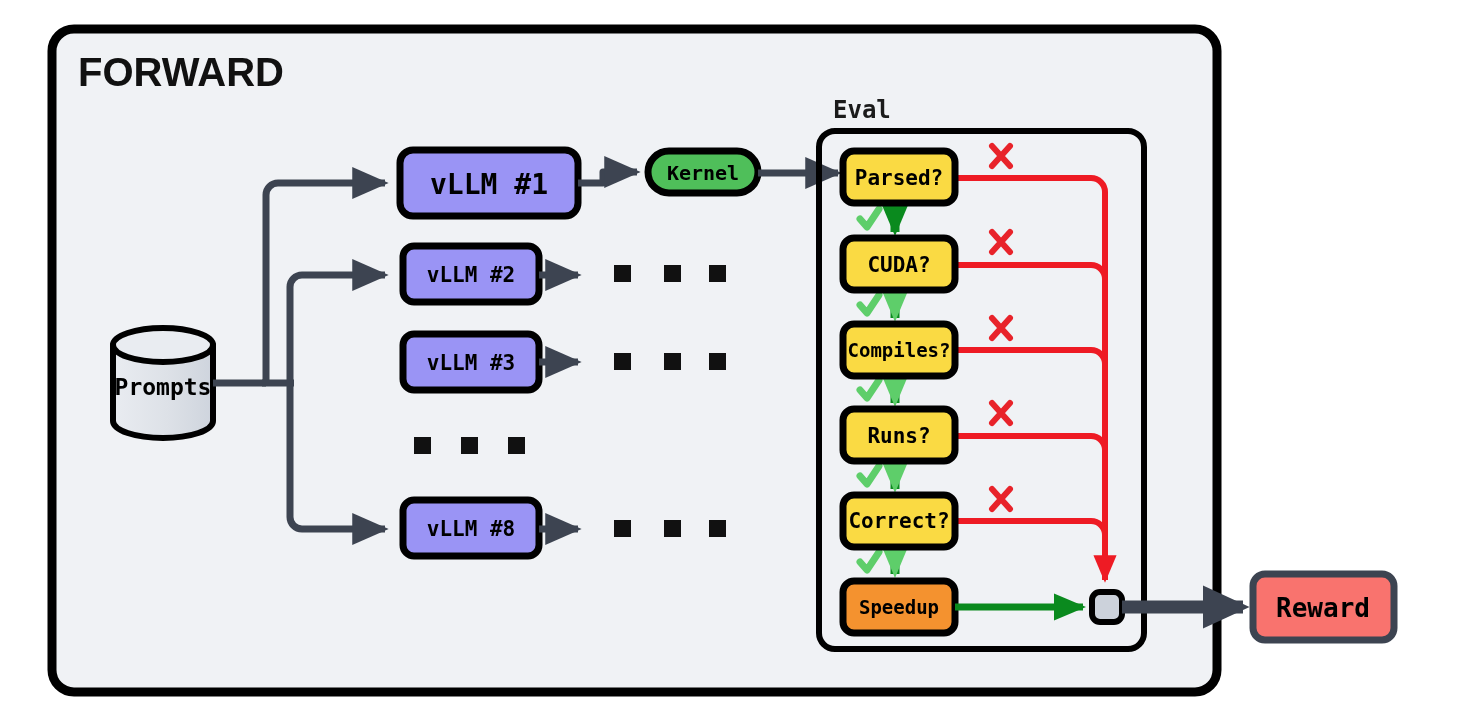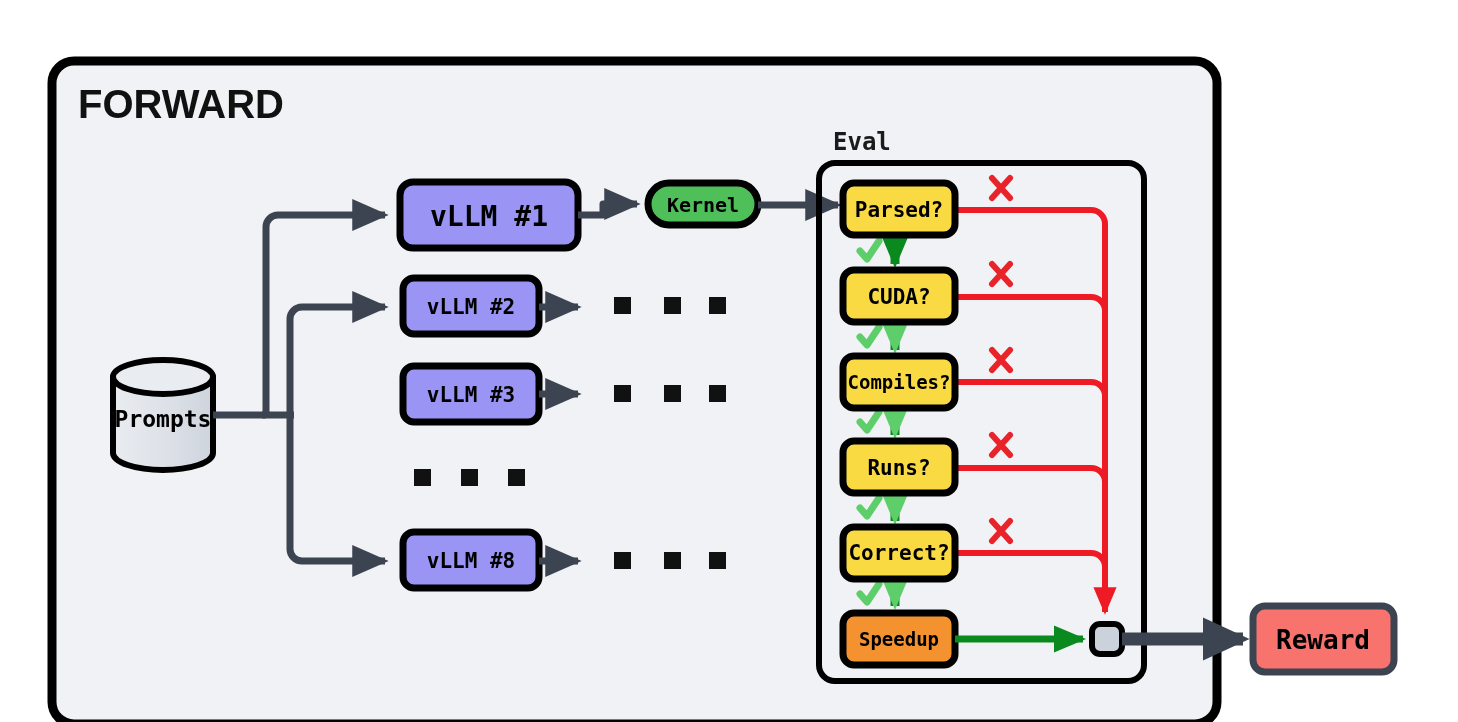--- a/index.html
+++ b/index.html
@@ -11,21 +11,20 @@
   body {
     width: 1458px;
     height: 722px;
     overflow: hidden;
     font-family: "Liberation Sans", sans-serif;
   }
   #diagram-root {
     position: relative;
     width: 1458px;
     height: 668px;
-    margin-top: 32px;
   }
   svg#scene {
     display: block;
     width: 1458px;
     height: 722px;
   }
   .node-label {
     font-family: "DejaVu Sans Mono", "Liberation Mono", monospace;
     font-weight: bold;
     fill: #000000;

